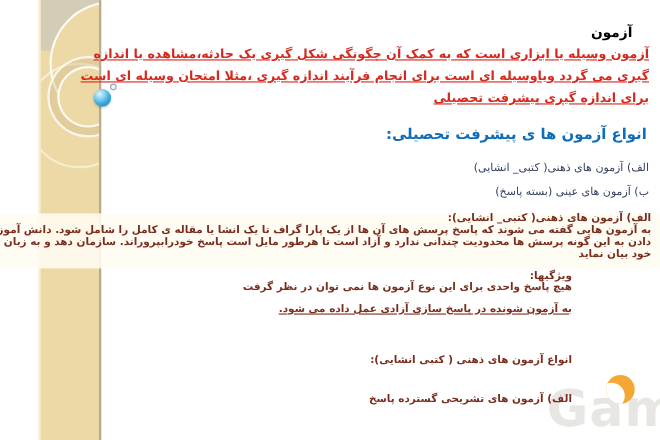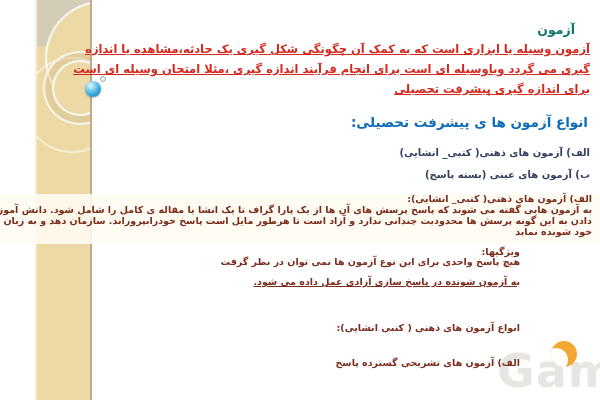--- a/index.html
+++ b/index.html
@@ -65,25 +65,25 @@
     position:absolute; left:551px; top:341px; width:26px; height:26px;
     border-radius:50%; background:#f4a733; overflow:hidden;
   }
   #crescent::after {
     content:""; position:absolute; left:-7px; top:7px; width:24px; height:24px;
     border-radius:50%; background:#ffffff;
   }
 
   
   .txt { position:absolute; direction:rtl; text-align:right; white-space:nowrap; }
-  #title      { right:25px; top:22px;  font-size:12.5px; font-weight:bold; color:#0f766e; }
+  #title      { right:25px; top:22px;  font-size:12.5px; font-weight:bold; color:#000000; }
   .intro-line { right:10px; font-size:11.5px; font-weight:bold; color:#d5291f; height:20px;text-decoration:underline; }
   #intro-0 { top:42px; } #intro-1 { top:62px; } #intro-2 { top:82px; }
   #heading    { right:12px; top:114px; font-size:13.5px; font-weight:bold; color:#0f6cb8; }
-  .type-item  { right:10px; font-size:10px; font-weight:bold; color:#33405e; }
+  .type-item  { right:10px; font-size:10px; font-weight:normal; color:#33405e; }
   #type-a { top:147px; } #type-b { top:169px; }
   .body-txt   { font-size:9.5px; font-weight:bold; color:#7b2d1d; }
   #subhead    { right:8px; top:193px; }
   #body-0 { right:8px; top:204px; } #body-1 { right:8px; top:215px; } #body-2 { right:8px; top:226px; }
   #feat-label { right:80px; top:246px; }
   #feat-0 { right:80px; top:256px;margin-left:36px; } #feat-1 { right:80px; top:266px; } #feat-2 { right:80px; top:276px;text-decoration:underline; }
   #bot-head { right:80px; top:322px;margin-left:24px; }
   #bot-0 { right:80px; top:333px;margin-top:24px; } #bot-1 { right:80px; top:344px; }
 </style>
 </head>
@@ -112,21 +112,21 @@
   <div id="intro-2" class="txt intro-line">برای اندازه گیری پیشرفت تحصیلی</div>
 
   <div id="heading" class="txt">انواع آزمون ها ی پیشرفت تحصیلی:</div>
 
   <div id="type-a" class="txt type-item">الف) آزمون های ذهنی( کتبی_ انشایی)</div>
   <div id="subhead" class="txt body-txt">الف) آزمون های ذهنی( کتبی_ انشایی):</div>
 
   <div id="type-b" class="txt type-item">ب) آزمون های عینی  (بسته پاسخ)</div>
   <div id="body-0" class="txt body-txt">به آزمون هایی گفته می شوند که پاسخ پرسش های آن ها از یک پارا گراف تا یک انشا یا مقاله ی کامل را شامل شود. دانش آموز در پاسخ</div>
   <div id="body-1" class="txt body-txt">دادن به این گونه پرسش ها محدودیت چندانی ندارد و آزاد است تا هرطور مایل است پاسخ خودرابپروراند. سازمان دهد و به زبان و کلمات</div>
-  <div id="body-2" class="txt body-txt">خود شونده نماید</div>
+  <div id="body-2" class="txt body-txt">خود بیان نماید</div>
 
   <div id="feat-label" class="txt body-txt">ویژگیها:</div>
   <div id="feat-0" class="txt body-txt">هیچ پاسخ واحدی برای این نوع آزمون ها نمی توان در نظر گرفت</div>
   <div id="feat-2" class="txt body-txt">به آزمون شونده در پاسخ سازی آزادی عمل داده می شود.</div>
 
   <div id="bot-head" class="txt body-txt">انواع آزمون های ذهنی ( کتبی انشایی):</div>
   <div id="bot-0" class="txt body-txt">الف) آزمون های تشریحی گسترده پاسخ</div>
 
 </div>
 

